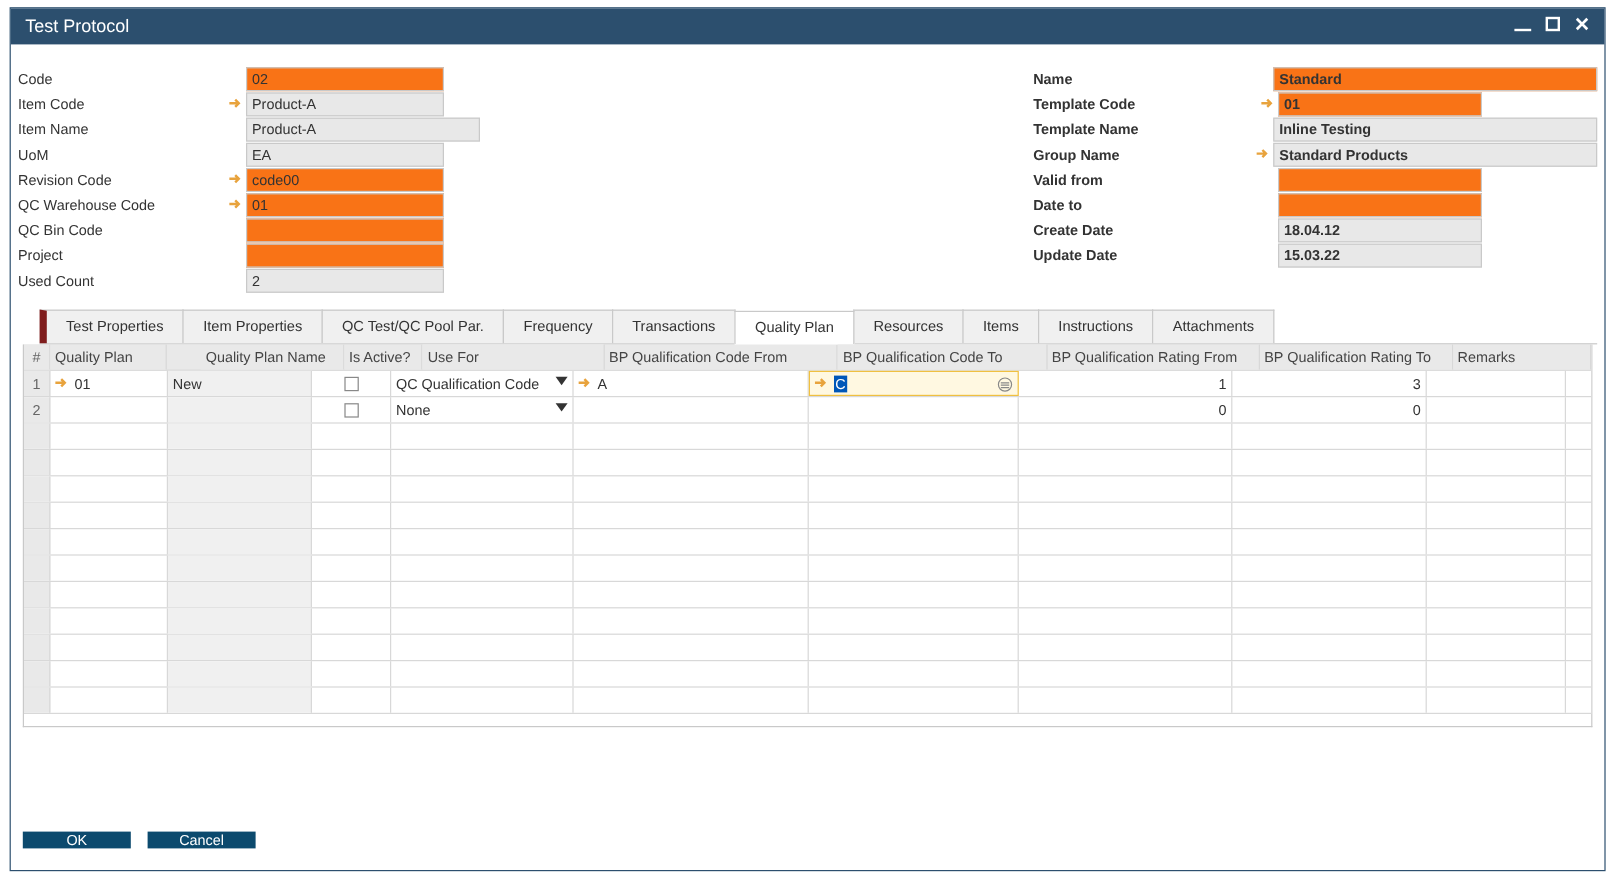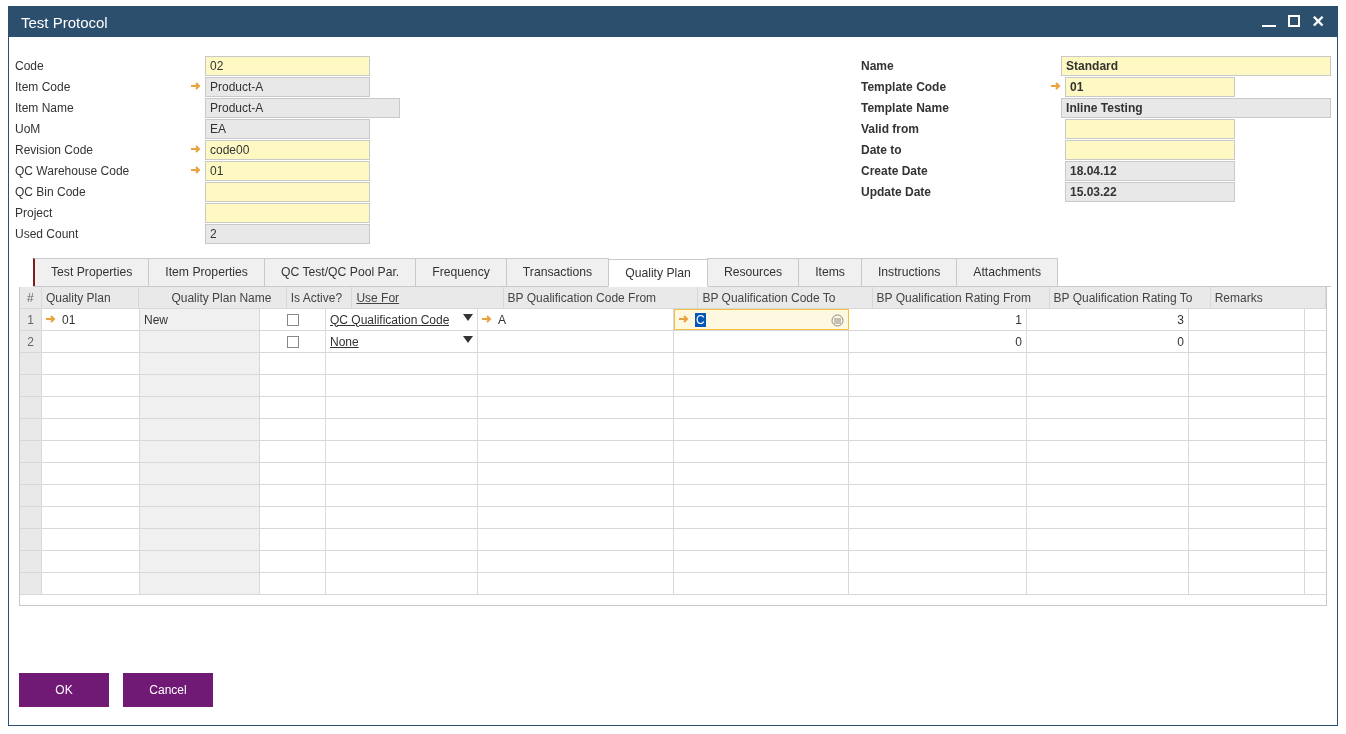--- a/index.html
+++ b/index.html
@@ -18,65 +18,65 @@
   .form-col { }
   .form-col.left { width: 390px; }
   .form-col.right { width: 470px; font-weight: bold; }
   .form-row { display: flex; align-items: center; height: 21px; }
   .form-row .label { width: 176px; white-space: nowrap; }
   .form-col.right .form-row .label { width: 190px; }
   .link-arrow { display: inline-block; width: 14px; text-align: left; }
   .link-arrow svg { width: 12px; height: 10px; }
   .form-row input {
     height: 20px; border: 1px solid #c9c9c9; padding: 0 4px; font: inherit;
-    background: #fef9c3; color: #333;
+    background: #f97316; color: #333;
   }
   .form-row input.readonly { background: #e8e8e8; }
   .form-col.left .form-row input { width: 165px; }
   .form-col.left .form-row input.wide { width: 195px; }
   .form-col.right .form-row input { width: 170px; }
   .form-col.right .form-row input.wide { width: 275px; }
 
   .tabs-wrap { margin: 0 4px; border: 1px solid #c9c9c9; border-top: none; }
   .tabstrip { display: flex; border-bottom: 1px solid #c9c9c9; background: #fff; position: relative; top: 0; }
   .tab { padding: 6px 16px; border: 1px solid #c9c9c9; border-bottom: none; margin-right: -1px; background: #f0f0f0; cursor: pointer; font-size: 12.2px; color: #333; }
-  .tab.first { border-left: 2px solid #7f1d1d; }
+  .tab.first { border-left: 6px solid #7f1d1d; }
   .tab.active { background: #fff; position: relative; top: 1px; border-bottom: 1px solid #fff; }
   
   .grid { display: block; background: #fff; }
   .grid-row { display: flex; height: 22px; align-items: stretch; border-bottom: 1px solid #d8d8d8; }
   .grid-header { background: #e9e9e9; color: #444; }
   .grid-header .cell { background: #e9e9e9; font-weight: normal; display: flex; align-items: center; padding: 0 4px; white-space: nowrap; overflow: hidden; }
   .cell { border-right: 1px solid #d8d8d8; display: flex; align-items: center; padding: 0 4px; overflow: hidden; }
   .cell.rownum { width: 22px; background: #e9e9e9; color: #666; justify-content: center; }
   .cell.right { justify-content: flex-end; }
   .cell.center { justify-content: center; }
   
   .col-plan    { width: 98px; }
   .col-pname   { width: 120px; background: #f0f0f0; }
   .grid-header .col-pname { background: #e9e9e9; margin-left: 28px; }
   .col-active  { width: 66px; }
-  .col-usefor  { width: 152px; position: relative; text-decoration: underline; }
+  .col-usefor  { width: 152px; position: relative; }
   .col-qfrom   { width: 196px; }
   .col-qto     { width: 175px; position: relative; }
   .col-rfrom   { width: 178px; }
   .col-rto     { width: 162px; }
   .col-remarks { width: 116px; }
   
   .dd-caret { position: absolute; right: 4px; top: 5px; width: 0; height: 0; border-left: 5px solid transparent; border-right: 5px solid transparent; border-top: 7px solid #333; }
   
   .checkbox-sq { width: 12px; height: 12px; border: 1px solid #888; background: #fff; }
   
   .cell.active-edit { background: #fff8e1; border: 1px solid #f0c040; }
   .sel-text { background: #0057b8; color: #fff; padding: 0 1px; }
   .cfl-icon { position: absolute; right: 4px; top: 4px; }
   .cfl-icon svg { width: 13px; height: 13px; }
   
   .footer-buttons { position: absolute; left: 10px; bottom: 18px; display: flex; gap: 14px; }
-  .btn { width: 90px; height: 34px; background: #701a75; color: #fff; border: none; font: inherit; cursor: pointer; }
+  .btn { width: 90px; height: 14px; background: #0c4a6e; color: #fff; border: none; font: inherit; cursor: pointer; }
 </style>
 </head>
 <body>
 
 <div class="window">
 
   <div class="titlebar">
     <span class="titlebar-text">Test Protocol</span>
     <div class="titlebar-controls">
       <span><span class="tb-min"></span></span>
@@ -153,20 +153,27 @@
           <span class="label">Template Code</span>
           <span class="link-arrow"><svg viewBox="0 0 12 10">
                 <path d="M0 5 L8 5 M5 2 L8 5 L5 8" stroke="#e8a33d" stroke-width="2" fill="none"></path>
               </svg></span>
           <input value="01" style="">
         </div>
         <div class="form-row">
           <span class="label">Template Name</span>
           <span class="link-arrow"></span>
           <input class="readonly wide" readonly="" value="Inline Testing" style="">
+        </div>
+        <div class="form-row">
+          <span class="label">Group Name</span>
+          <span class="link-arrow"><svg viewBox="0 0 12 10">
+                <path d="M0 5 L8 5 M5 2 L8 5 L5 8" stroke="#e8a33d" stroke-width="2" fill="none"></path>
+              </svg></span>
+          <input class="readonly wide" readonly="" value="Standard Products" style="">
         </div>
         <div class="form-row">
           <span class="label">Valid from</span>
           <span class="link-arrow"></span>
           <input value="" style="">
         </div>
         <div class="form-row">
           <span class="label">Date to</span>
           <span class="link-arrow"></span>
           <input value="" style="">

